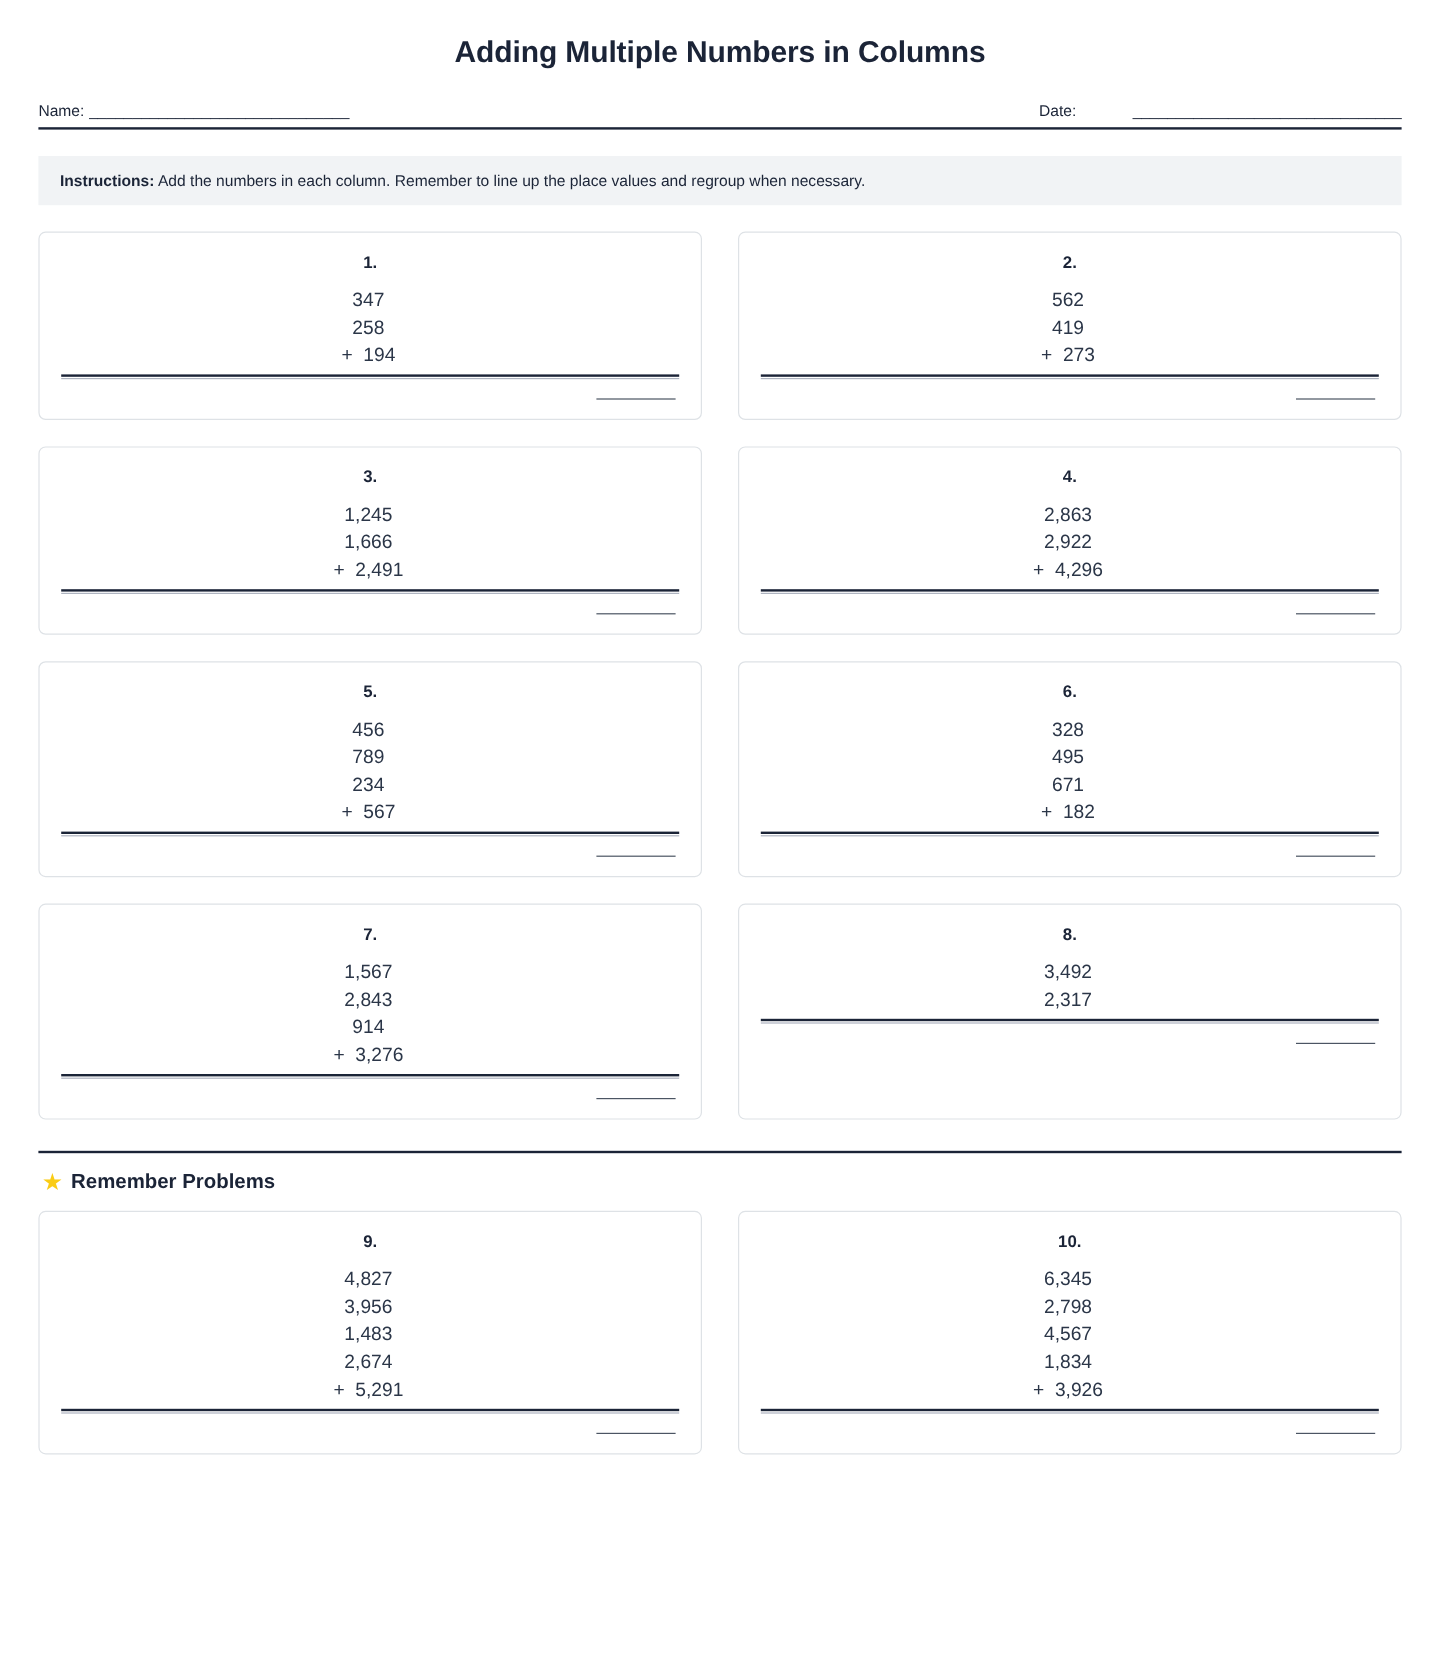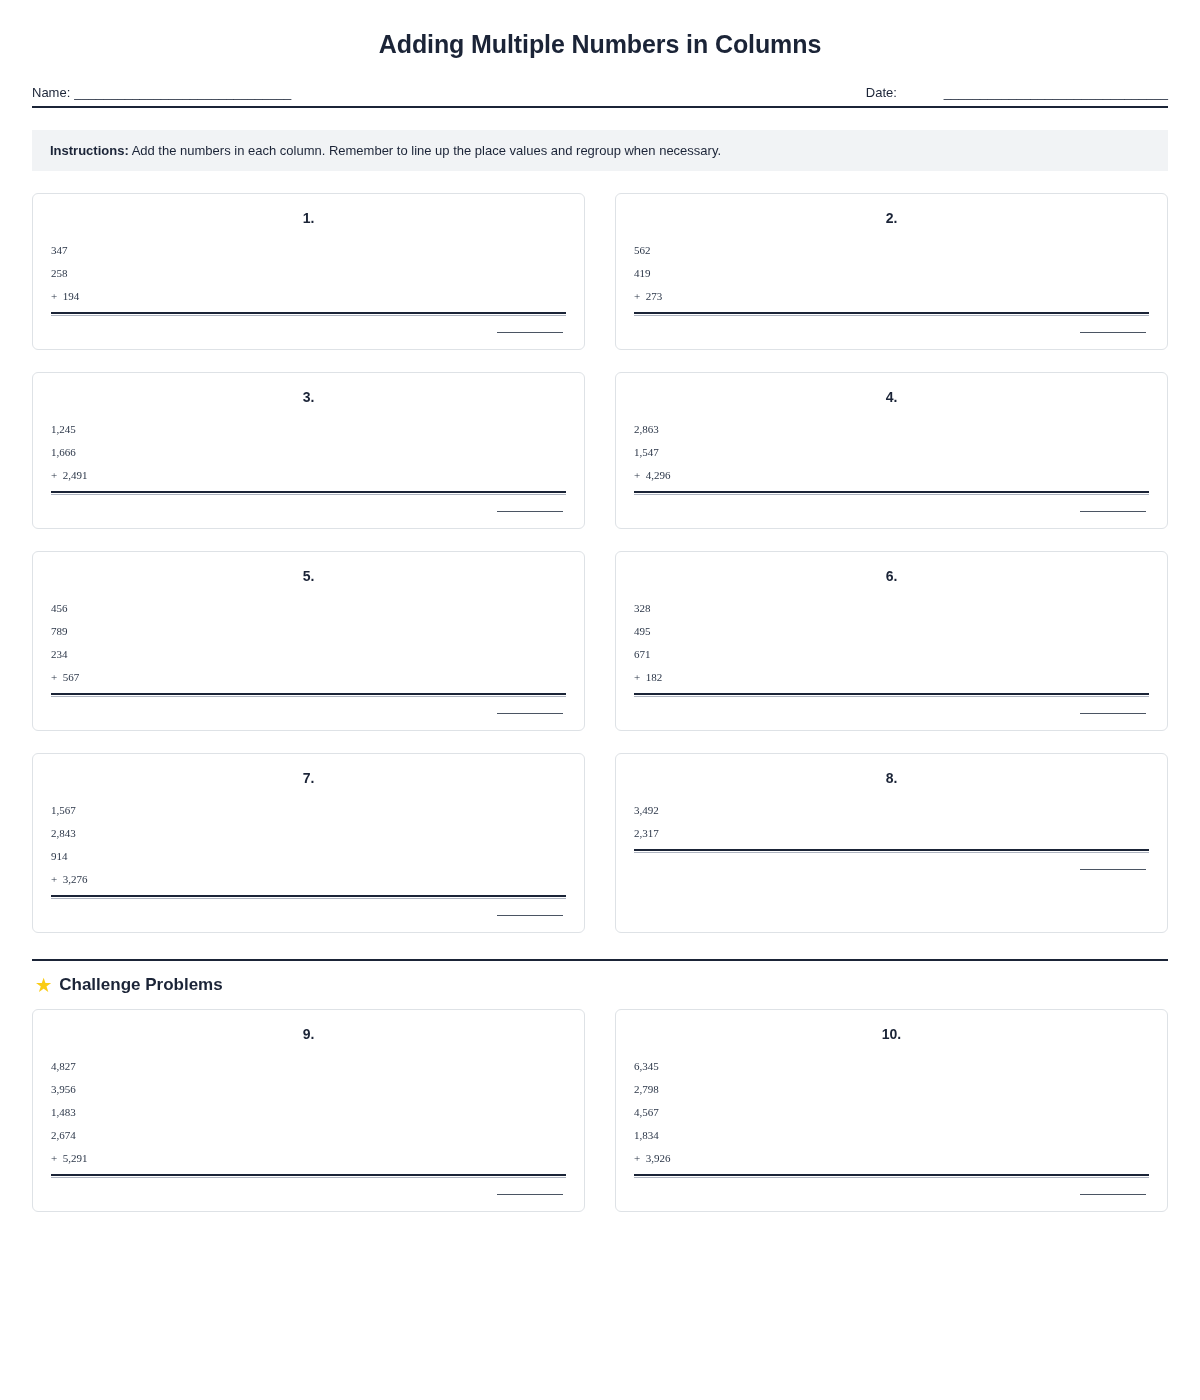--- a/index.html
+++ b/index.html
@@ -69,23 +69,23 @@
     font-weight:bold;
     color:#1b2437;
     margin-bottom:13px;
   }
   .stack {
     display:flex;
     flex-direction:column;
     align-items:stretch;
   }
   .row {
-    text-align:left;
-    font-family:Liberation Serif, serif;
-    font-size:11px;
+    text-align:center;
+    font-family:Liberation Sans, sans-serif;
+    font-size:16px;
     color:#2b3648;
     line-height:23px;
     padding-right:3px;
     white-space:pre;
   }
   .rule-thick {
     height:0;
     border-top:2px solid #1b2437;
     margin-top:4px;
   }
@@ -181,21 +181,21 @@
           <div class="rule-thin"></div>
           <div class="answer-wrap">
             <div class="answer-blank"></div>
           </div>
         </div>
       </div>
       <div class="prob">
         <div class="prob-num">4.</div>
         <div class="stack">
           <div class="row">2,863</div>
-          <div class="row">1,547</div>
+          <div class="row">2,922</div>
           <div class="row">+  4,296</div>
           <div class="rule-thick"></div>
           <div class="rule-thin"></div>
           <div class="answer-wrap">
             <div class="answer-blank"></div>
           </div>
         </div>
       </div>
       <div class="prob">
         <div class="prob-num">5.</div>
@@ -249,21 +249,21 @@
           <div class="answer-wrap">
             <div class="answer-blank"></div>
           </div>
         </div>
       </div>
     </div>
 
   <div class="challenge-sep"></div>
   <div class="challenge-head">
     <span class="star">★</span>
-    <span>Challenge Problems</span>
+    <span>Remember Problems</span>
   </div>
 
   <div class="grid" id="challenge-grid">
       <div class="prob">
         <div class="prob-num">9.</div>
         <div class="stack">
           <div class="row">4,827</div>
           <div class="row">3,956</div>
           <div class="row">1,483</div>
           <div class="row">2,674</div>

